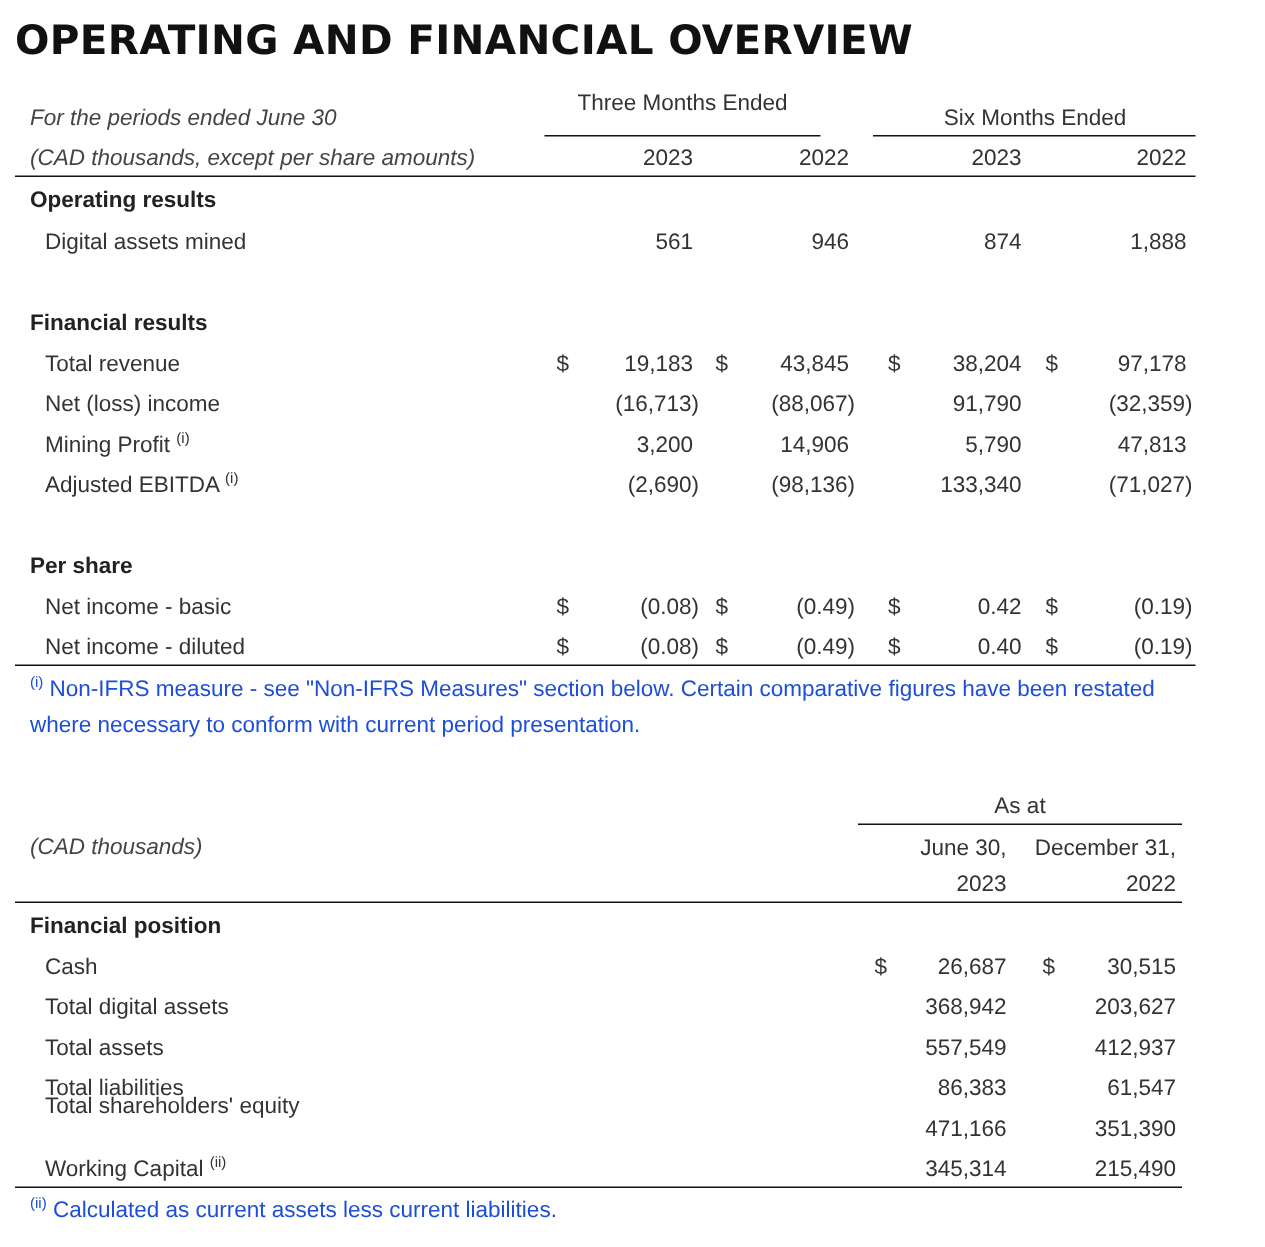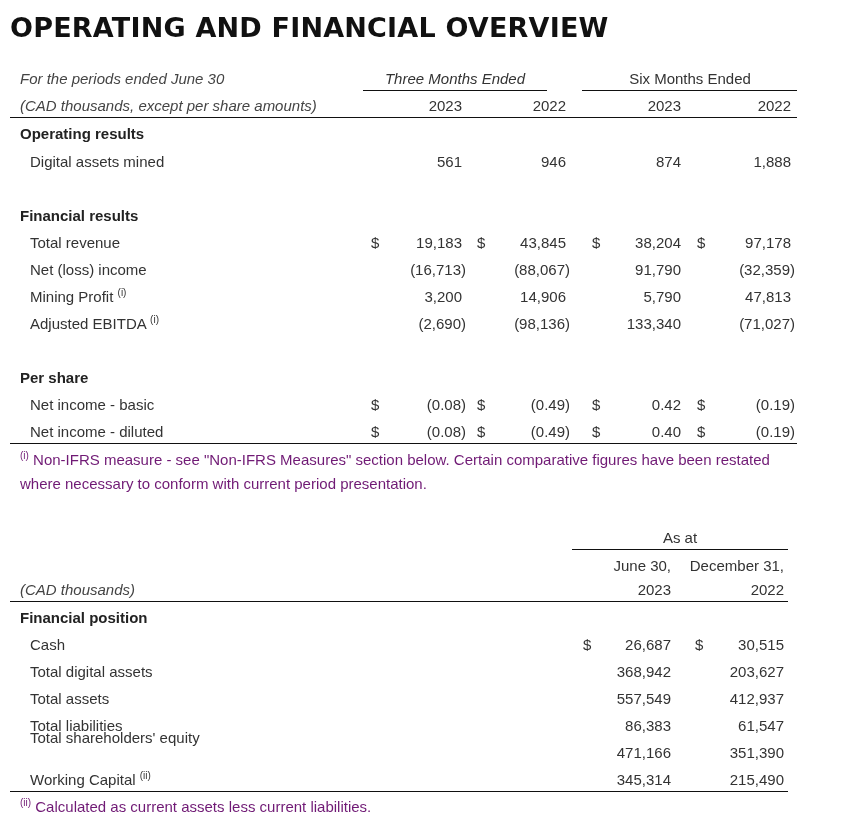--- a/index.html
+++ b/index.html
@@ -9,32 +9,32 @@
   }
   .abs { position: absolute; white-space: nowrap; }
   .title { left: 10px; top: 12px; font-family: "DejaVu Sans", sans-serif; font-weight: bold; font-size: 27px; color: #111111; letter-spacing: 0.2px; }
   .ital { font-style: italic; color: #444444; }
   .bold { font-weight: bold; color: #222222; }
   .hr { position: absolute; height: 0; border-top: 1.3px solid #111111; }
   .num { position: absolute; text-align: right; white-space: nowrap; }
   .dol { position: absolute; white-space: nowrap; }
   .ctr { position: absolute; text-align: center; white-space: nowrap; }
   sup { font-size: 10px; vertical-align: 6px; line-height: 0; }
-  .note { font-size: 15px; color: #701a75; }
+  .note { font-size: 15px; color: #1d4ed8; }
 </style>
 </head>
 <body>
 
 <div class="abs title">OPERATING AND FINANCIAL OVERVIEW</div>
 
 <div>
   <div class="abs ital" style="left:20px; top:70px;">For the periods ended June 30</div>
   <div class="abs ital" style="left:20px; top:97px;">(CAD thousands, except per share amounts)</div>
 
-  <div class="ctr" style="left:364px; width:182px; top:70px;font-style:italic;">Three Months Ended</div>
+  <div class="ctr" style="left:364px; width:182px; top:60px;">Three Months Ended</div>
   <div class="ctr" style="left:583px; width:214px; top:70px;">Six Months Ended</div>
   <div class="hr" style="left:363px; width:184px; top:90px;"></div>
   <div class="hr" style="left:582px; width:215px; top:90px;"></div>
 
   <div class="num" style="right:381px; top:97px;">2023</div>
   <div class="num" style="right:277px; top:97px;">2022</div>
   <div class="num" style="right:162px; top:97px;">2023</div>
   <div class="num" style="right:52px; top:97px;">2022</div>
   <div class="hr" style="left:10px; width:787px; top:117px;"></div>
 
@@ -111,21 +111,21 @@
   <div class="abs note" style="left:20px; top:475px;">where necessary to conform with current period presentation.</div>
 </div>
 
 <div>
   <div class="ctr" style="left:572px; width:216px; top:529px;">As at</div>
   <div class="hr" style="left:572px; width:216px; top:549px;"></div>
   <div class="num" style="right:172px; top:557px;">June 30,</div>
   <div class="num" style="right:59px; top:557px;">December 31,</div>
   <div class="num" style="right:172px; top:581px;">2023</div>
   <div class="num" style="right:59px; top:581px;">2022</div>
-  <div class="abs ital" style="left:20px; top:581px;text-align:right;">(CAD thousands)</div>
+  <div class="abs ital" style="left:20px; top:556px;text-align:right;">(CAD thousands)</div>
   <div class="hr" style="left:10px; width:778px; top:601px;"></div>
 
   <div class="abs bold" style="left:20px; top:609px;">Financial position</div>
 
   <div id="t2-body">
       <div>
         <div class="abs" style="left: 30px; top: 636px;"><span>Cash</span></div>
         <div class="num" style="right: 172px; top: 636px;">26,687</div>
         <div class="dol" style="left: 583px; top: 636px;">$</div>
         <div class="num" style="right: 59px; top: 636px;">30,515</div>

